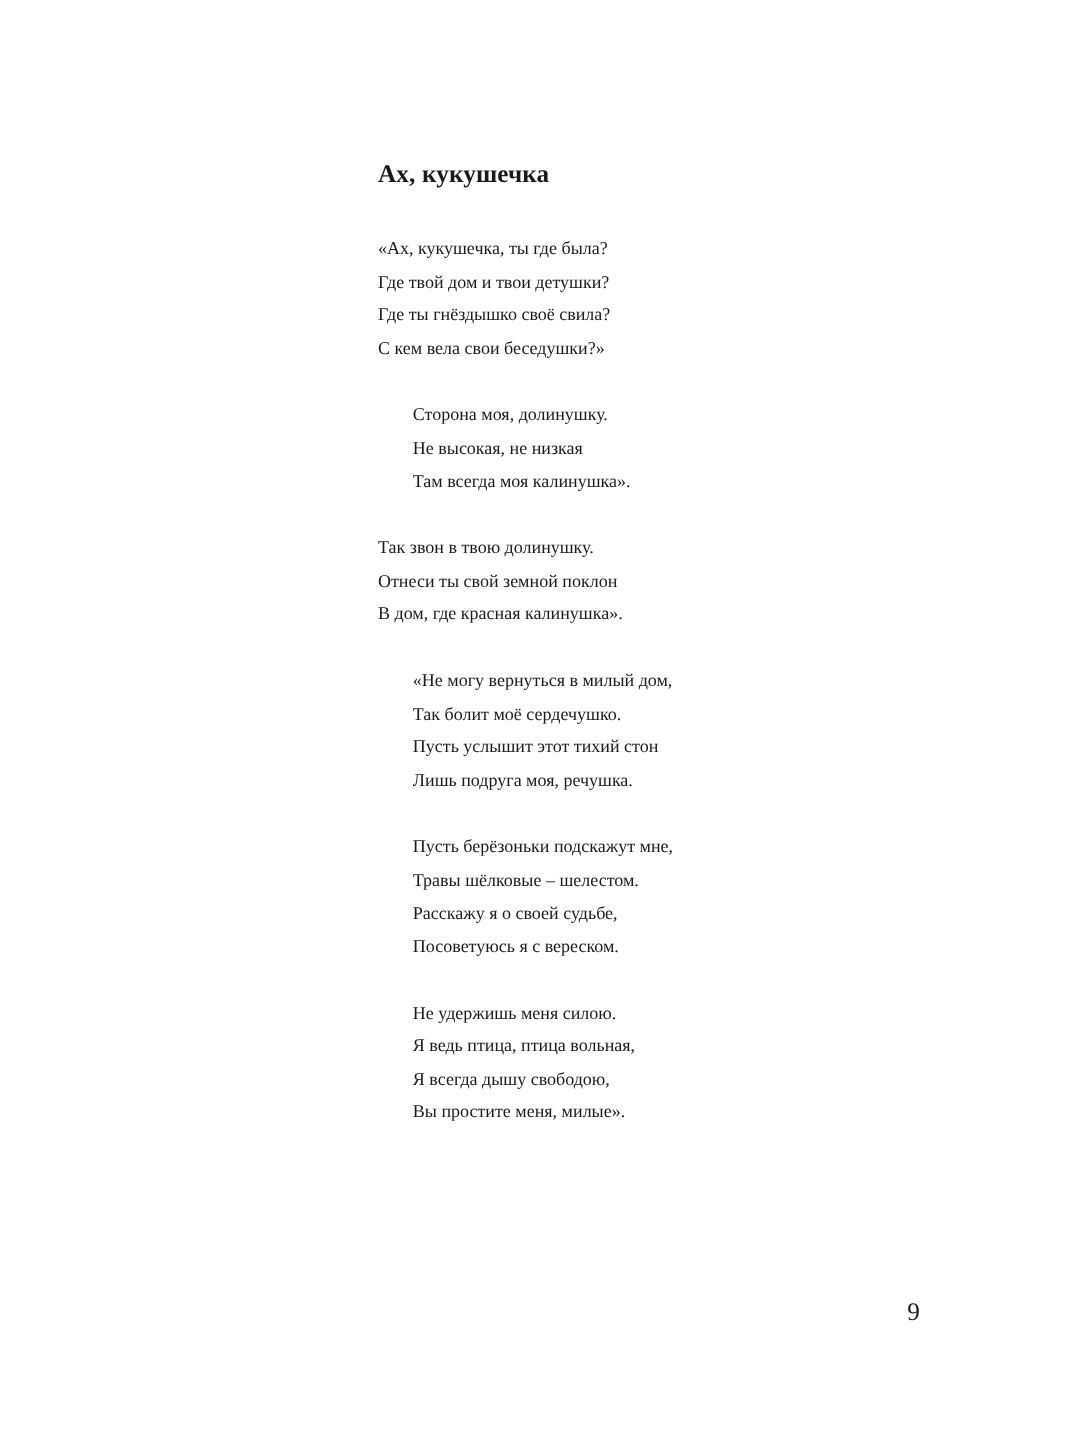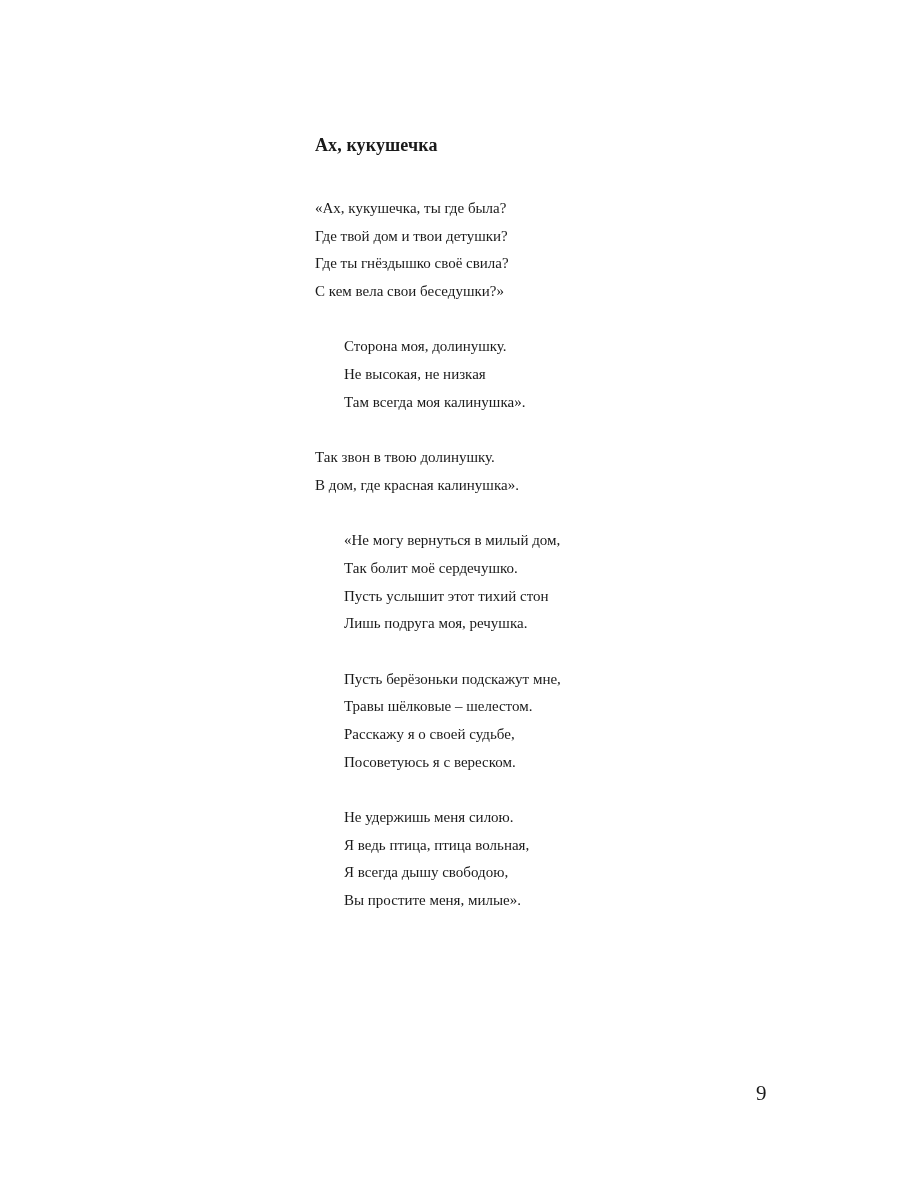--- a/index.html
+++ b/index.html
@@ -18,21 +18,21 @@
     .page {
       position: absolute;
       left: 0; top: 0;
       width: 900px; height: 1200px;
       background: #ffffff;
     }
     .title {
       position: absolute;
       left: 315px;
       top: 131px;
-      font-size: 18px;
+      font-size: 21px;
       font-weight: bold;
       line-height: 28px;
       margin: 0;
       letter-spacing: 0.1px;
     }
     .poem {
       position: absolute;
       left: 315px;
       top: 195px;
       width: 500px;
@@ -72,20 +72,21 @@
     </div>
 
     <div class="stanza indent">
       <span class="line">Сторона моя, долинушку.</span>
       <span class="line">Не высокая, не низкая</span>
       <span class="line">Там всегда моя калинушка».</span>
     </div>
 
     <div class="stanza">
       <span class="line">Так звон в твою долинушку.</span>
+      <span class="line">Отнеси ты свой земной поклон</span>
       <span class="line">В дом, где красная калинушка».</span>
     </div>
 
     <div class="stanza indent">
       <span class="line">«Не могу вернуться в милый дом,</span>
       <span class="line">Так болит моё сердечушко.</span>
       <span class="line">Пусть услышит этот тихий стон</span>
       <span class="line">Лишь подруга моя, речушка.</span>
     </div>
 

